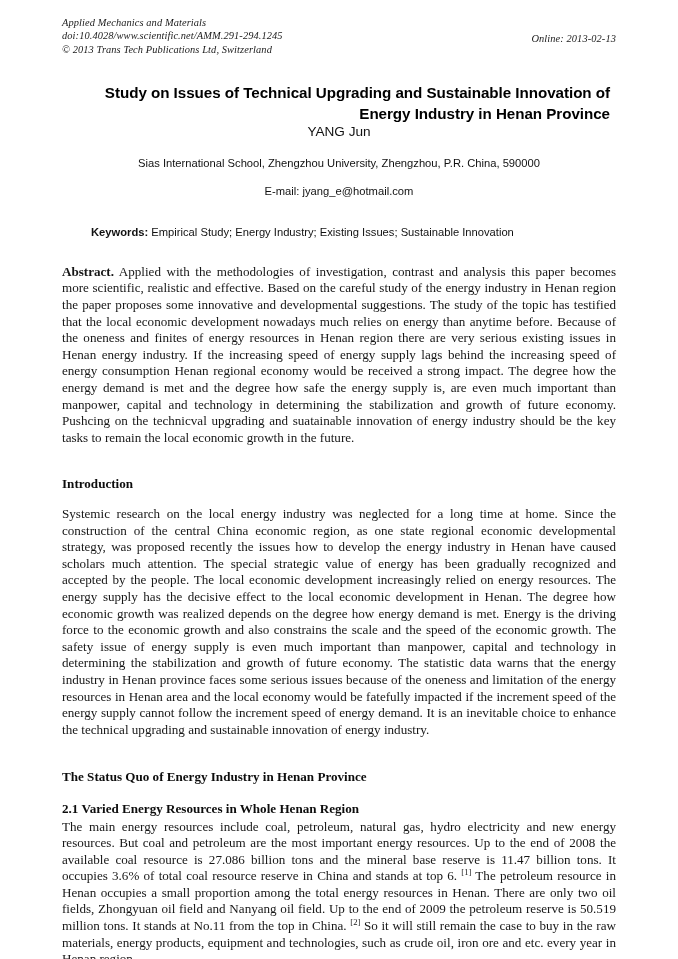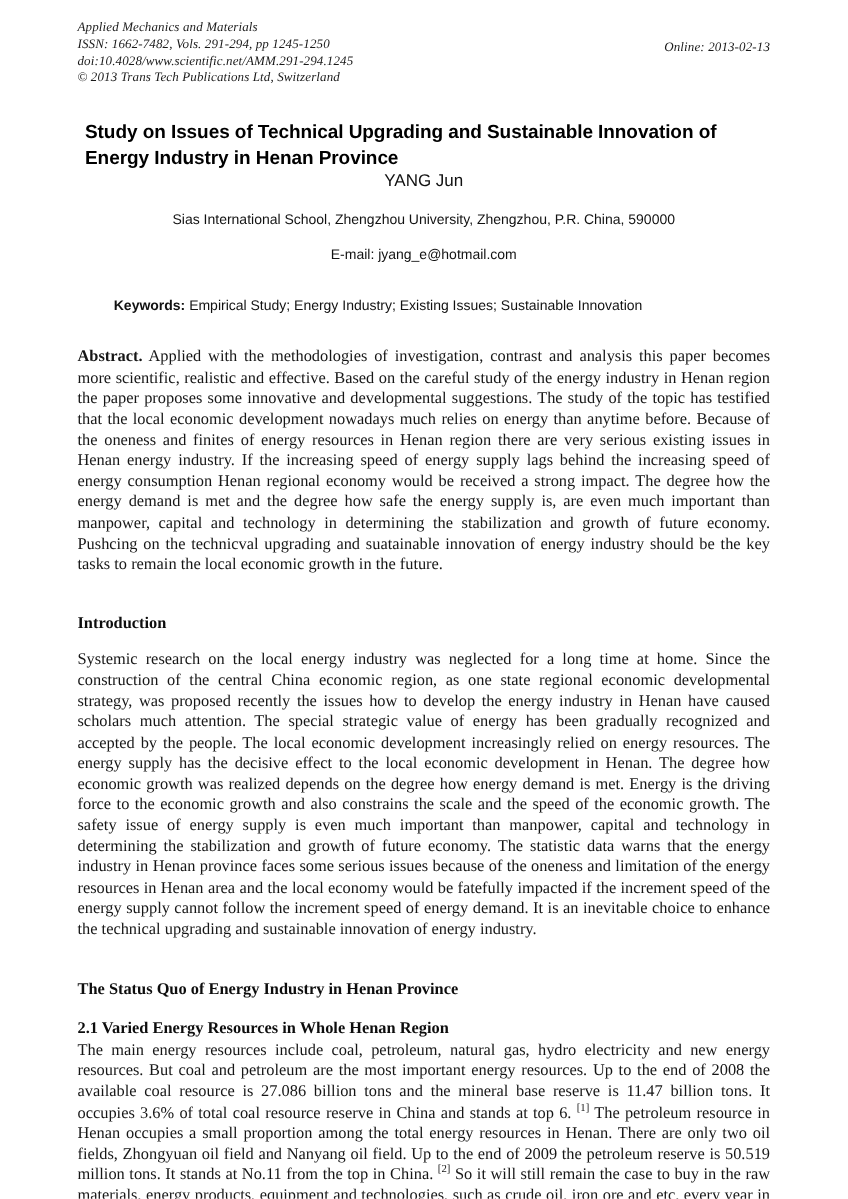--- a/index.html
+++ b/index.html
@@ -45,21 +45,21 @@
     font-size: 10.4px;
     white-space: nowrap;
   }
 
   
   .paper-title {
     font-family: "Liberation Sans", "DejaVu Sans", sans-serif;
     font-weight: bold;
     font-size: 15.2px;
     line-height: 21px;
-    text-align: left;
+    text-align: right;
     margin: 26px 6px 0 6px;
     color: #000;
     letter-spacing: -0.05px;
   }
 
   
   .author {
     font-family: "Liberation Sans", "DejaVu Sans", sans-serif;
     font-size: 13.6px;
     text-align: center;
@@ -129,21 +129,20 @@
   }
 </style>
 </head>
 <body>
 
 <div class="page">
 
   <div class="journal-header">
     <div class="left-block">
       <div class="hdr-line">Applied Mechanics and Materials</div>
-      <div class="hdr-line">ISSN: 1662-7482, Vols. 291-294, pp 1245-1250</div>
       <div class="hdr-line">doi:10.4028/www.scientific.net/AMM.291-294.1245</div>
       <div class="hdr-line">© 2013 Trans Tech Publications Ltd, Switzerland</div>
     </div>
     <div class="online">Online: 2013-02-13</div>
   </div>
 
   <h1 class="paper-title">Study on Issues of Technical Upgrading and Sustainable Innovation of Energy Industry in Henan Province</h1>
 
   <div class="author">YANG Jun</div>
   <div class="affiliation">Sias International School, Zhengzhou University, Zhengzhou, P.R. China, 590000</div>

